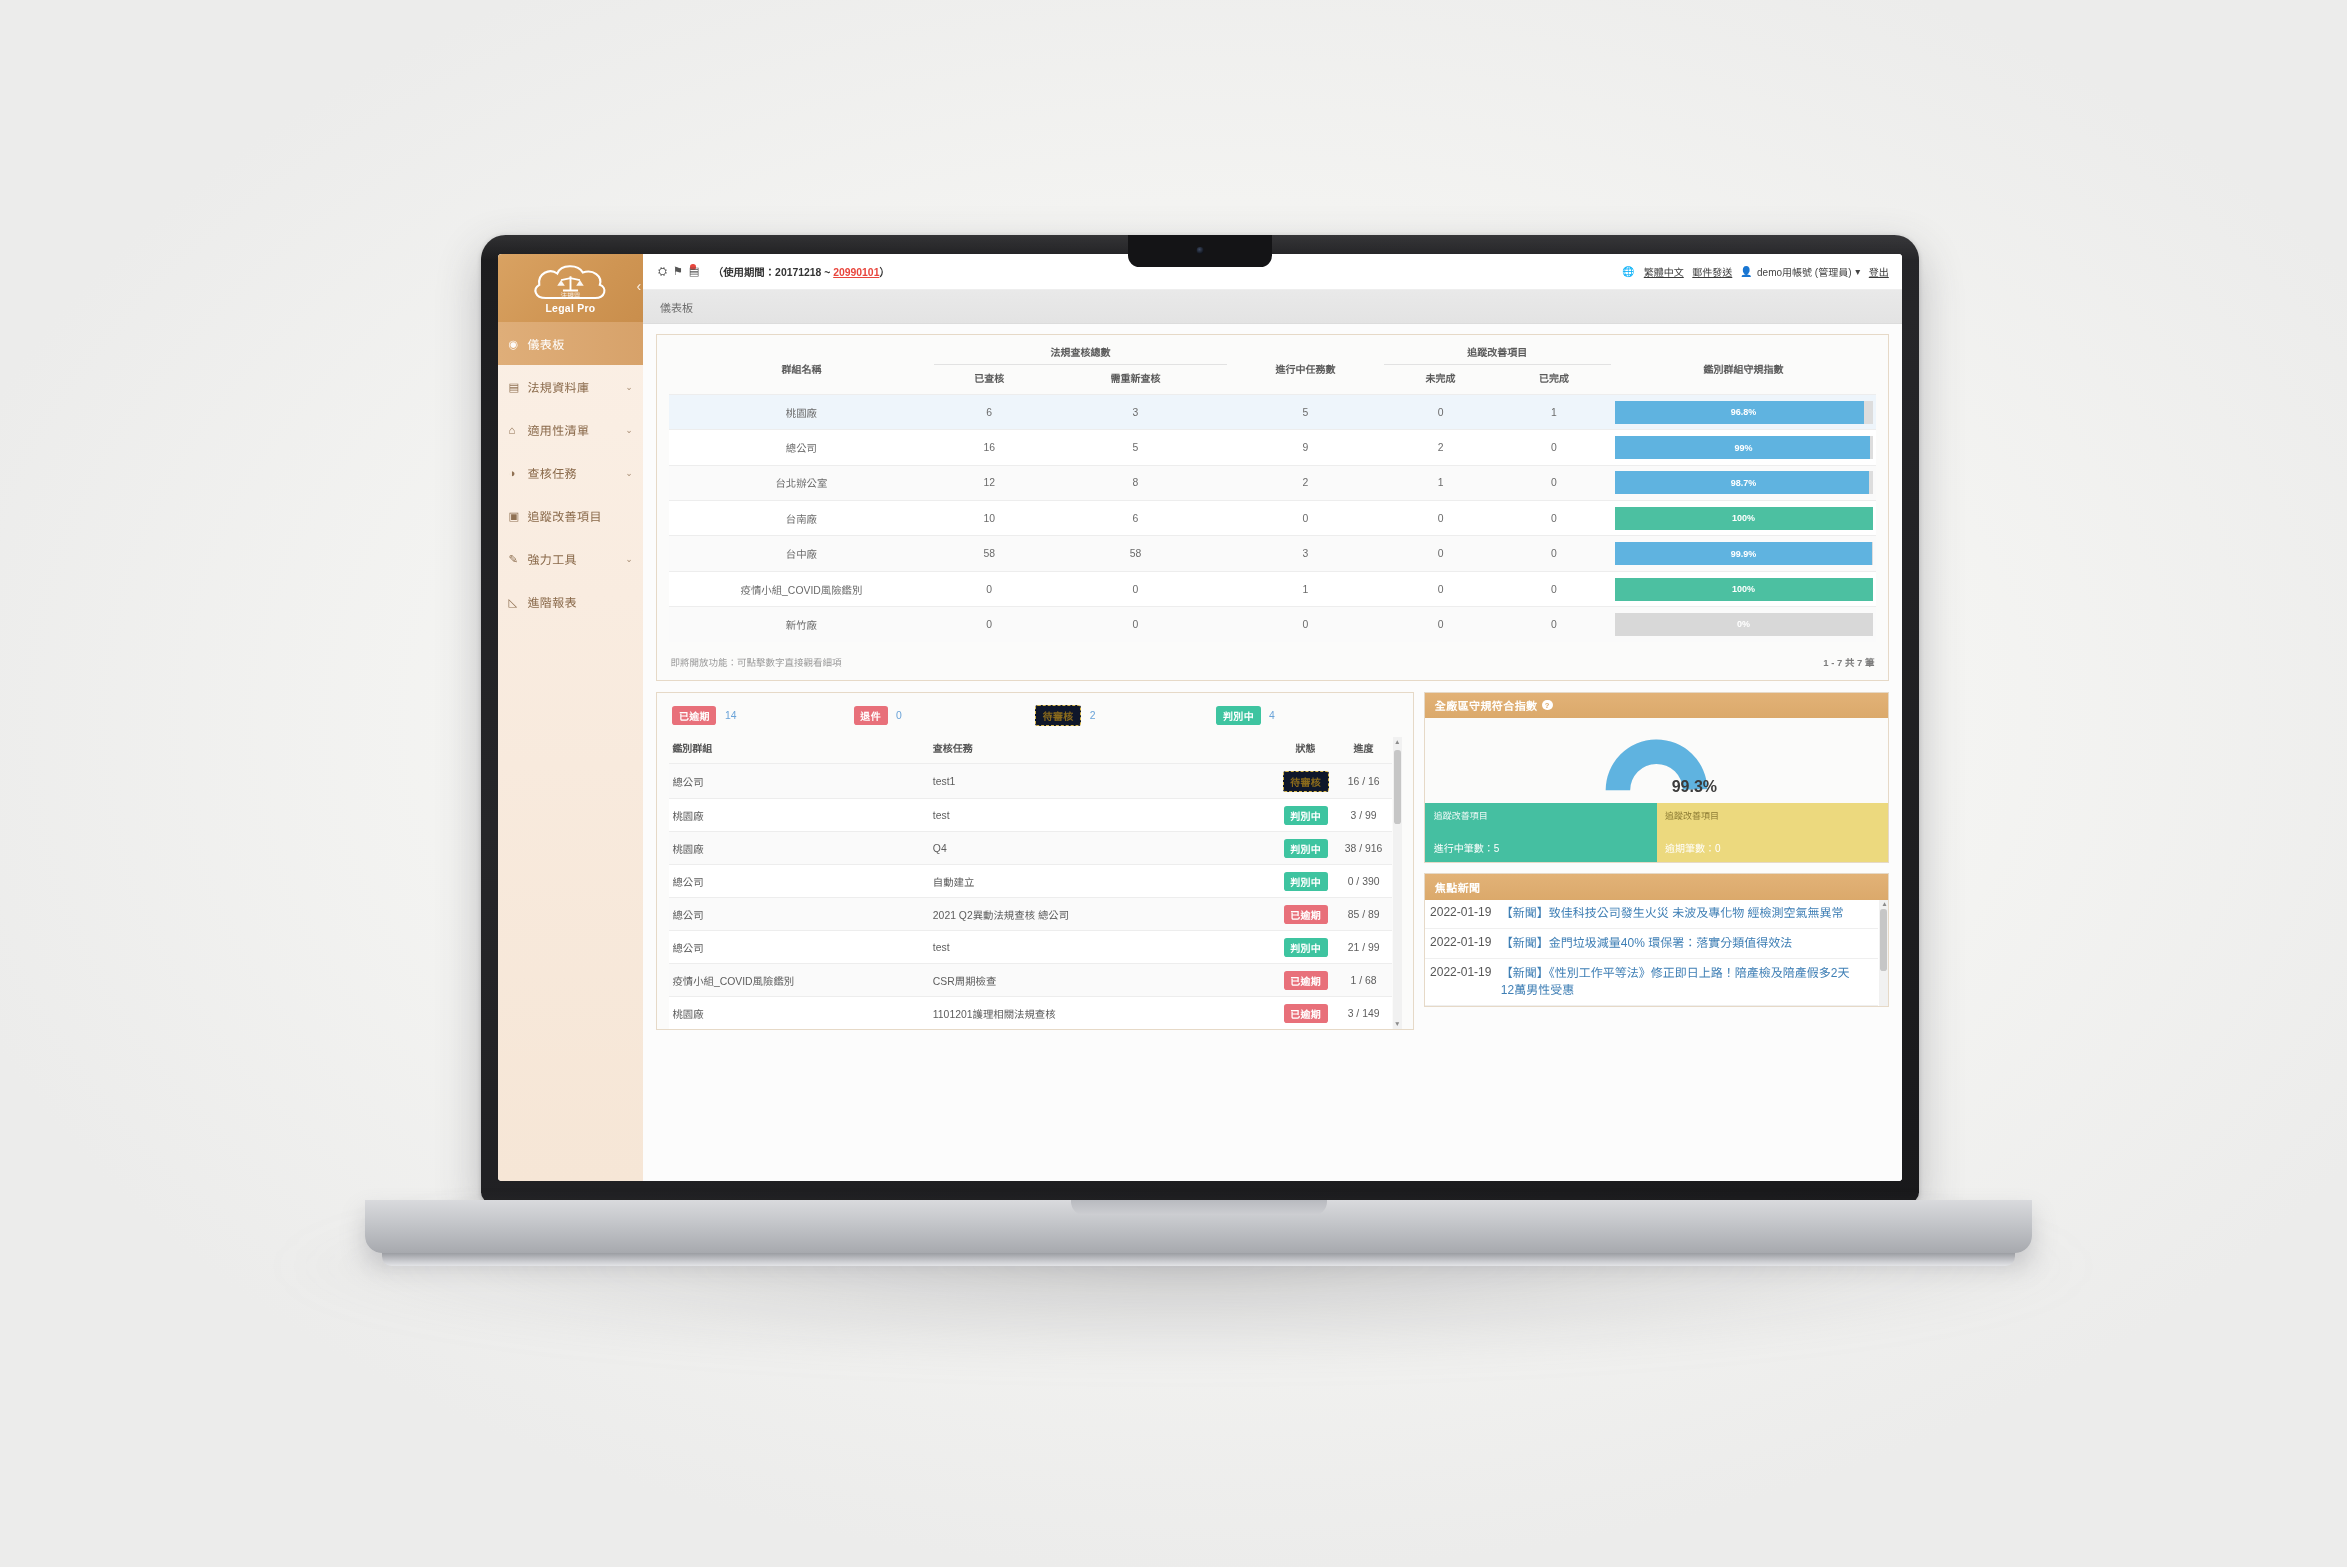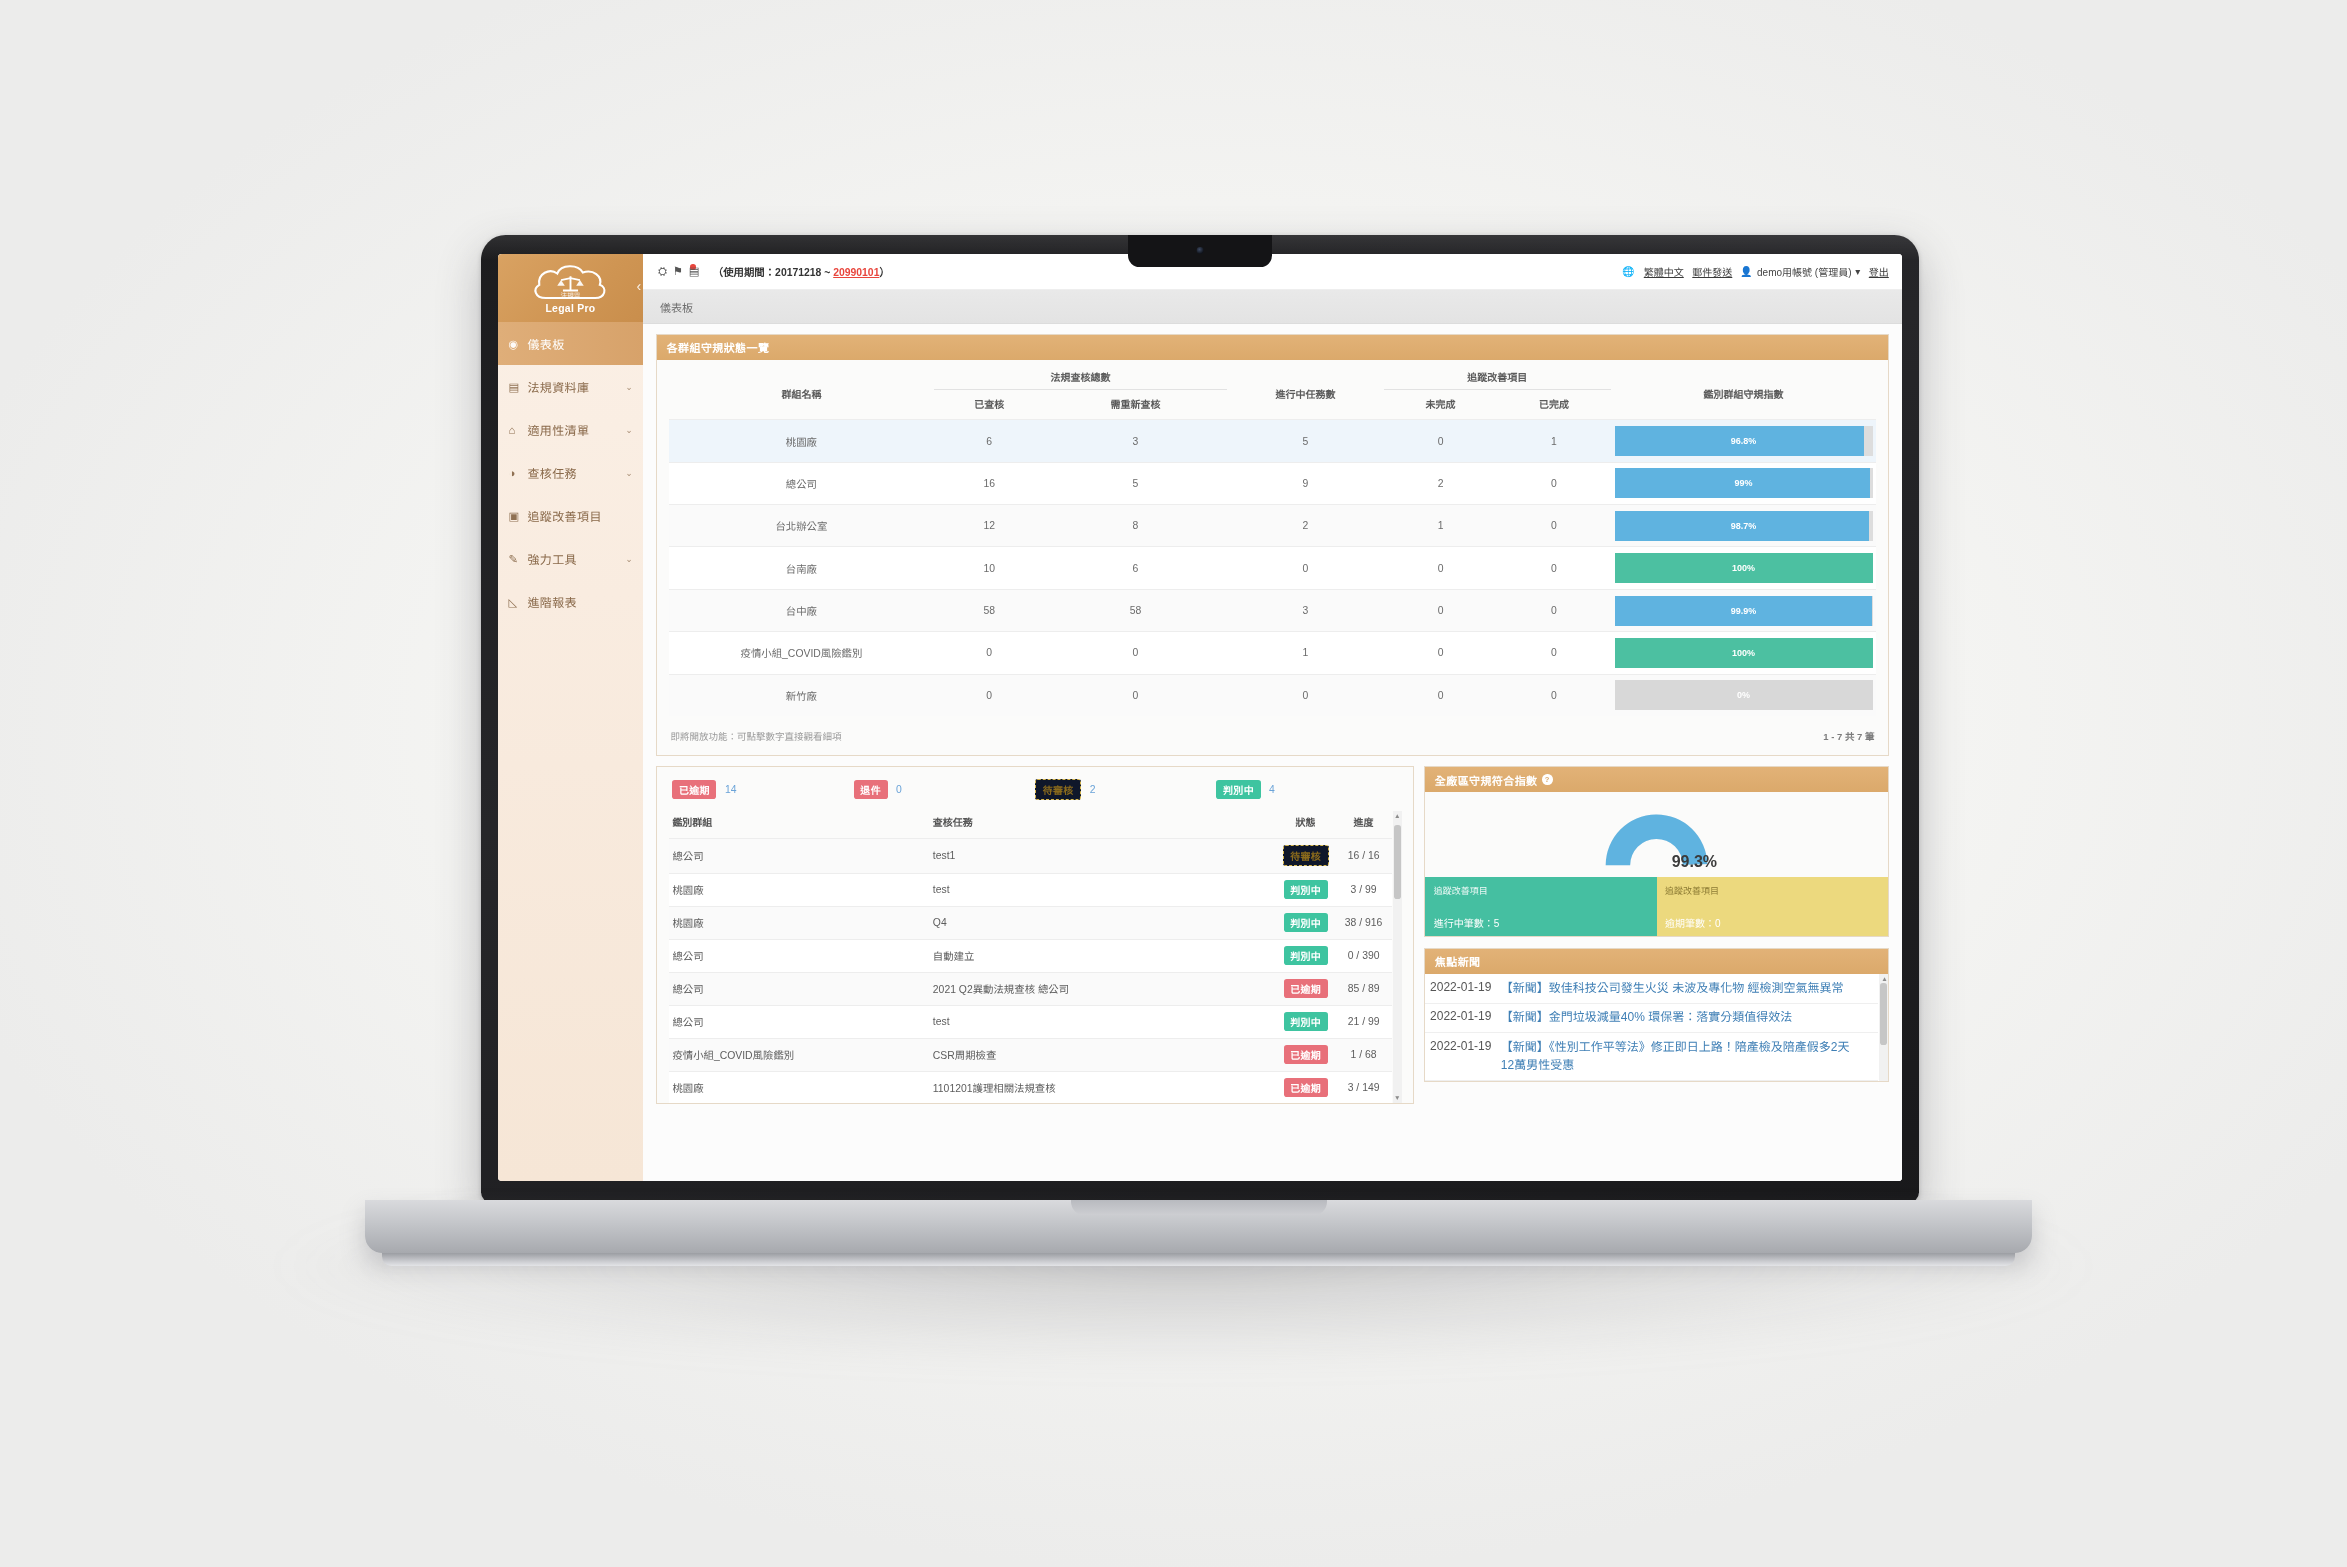--- a/index.html
+++ b/index.html
@@ -186,21 +186,21 @@
   .hdr-rule { border-bottom:0.9px solid #e2e2e2; height:0.9px; }
   .hdr-sub { font-size:10px; color:#5a5a5a; font-weight:bold; padding: 5.7px 0 8.5px 0; }
   .hdr-single { font-size:10px; color:#5a5a5a; font-weight:bold; vertical-align: middle; }
   table.grid tbody tr { border-top: 0.9px solid #ededed; }
   table.grid tbody tr.hl { background:#eef5fb; }
   table.grid tbody tr.odd { background:#fafafa; }
   table.grid tbody tr.even { background:#ffffff; }
   table.grid tbody td { padding: 7.6px 1.9px; color:#6b6b6b; font-size:10.4px; }
   td.name { color:#4c4c4c; }
   .bar-wrap {
-    position: relative; height: 30px; background:#dddddd;
+    position: relative; height: 23px; background:#dddddd;
     width: 100%; overflow:hidden;
   }
   .bar-fill {
     position:absolute; left:0; top:0; bottom:0;
     display:flex; align-items:center; justify-content:center;
   }
   .bar-txt {
     position:absolute; left:0; right:0; top:0; bottom:0;
     display:flex; align-items:center; justify-content:center;
     color:#ffffff; font-size:9px; font-weight:bold;
@@ -375,21 +375,20 @@
             </div>
           </div>
 
           <div class="crumbbar">
             <span>儀表板</span>
           </div>
 
           <div class="content">
 
             <section class="panel">
-              <div class="panel-head">各群組守規狀態一覽</div>
               <div class="panel-body">
                 <table class="grid">
                   <thead>
                     <tr>
                       <th rowspan="3" style="width:22%" class="hdr-single">群組名稱</th>
                       <th colspan="2" class="hdr-group-title">法規查核總數</th>
                       <th rowspan="3" style="width:13%" class="hdr-single">進行中任務數</th>
                       <th colspan="2" class="hdr-group-title">追蹤改善項目</th>
                       <th rowspan="3" style="width:22%" class="hdr-single">鑑別群組守規指數</th>
                     </tr>

